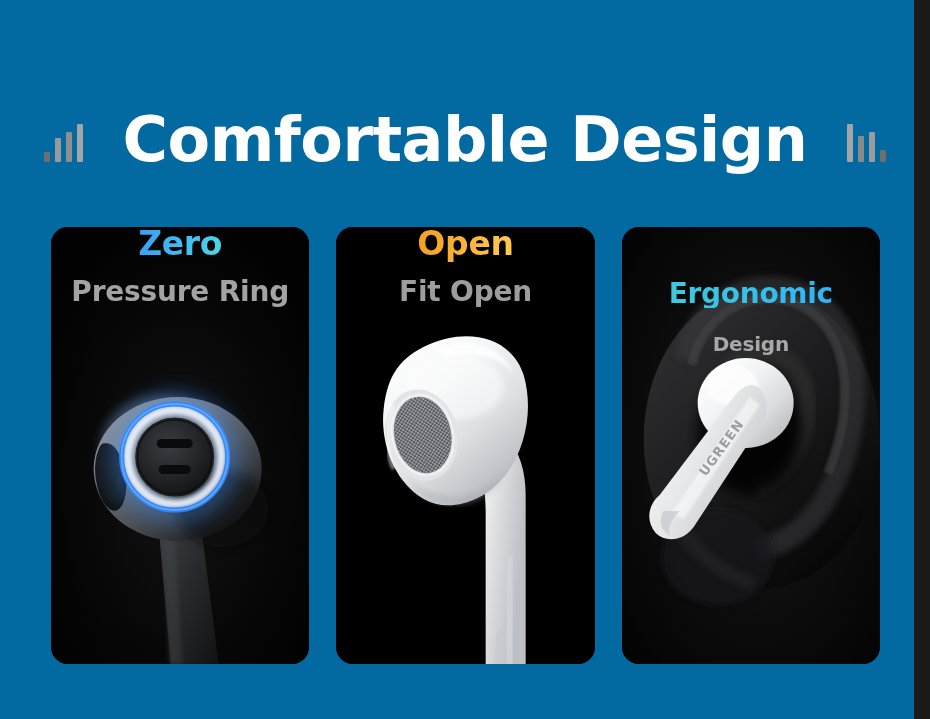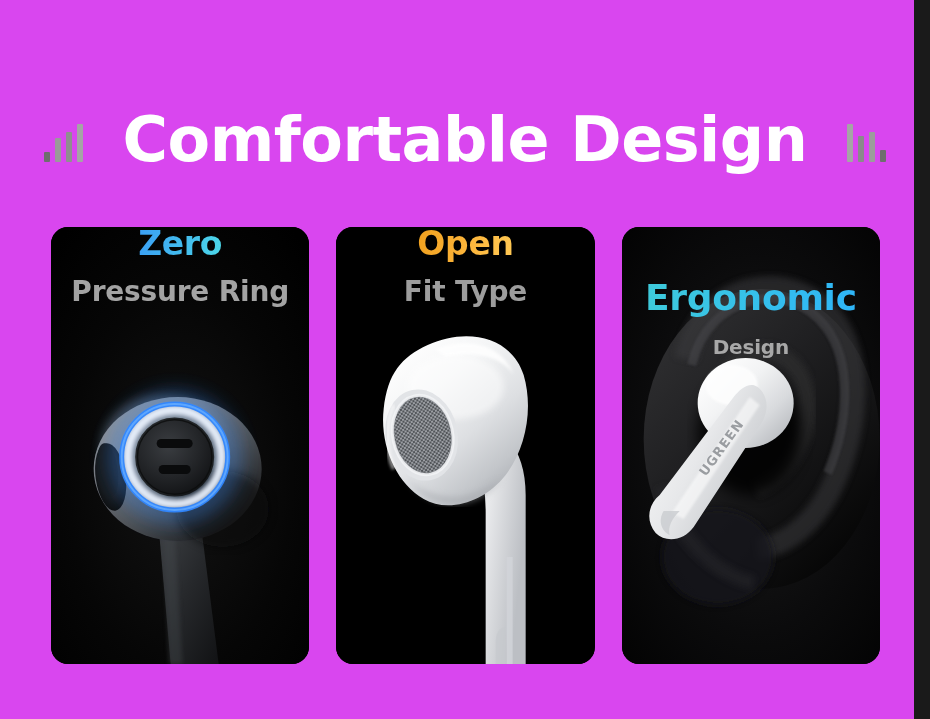--- a/index.html
+++ b/index.html
@@ -8,21 +8,21 @@
   html, body {
     width:930px; height:719px;
     background:#1a1a1a;
     font-family:"Liberation Sans", sans-serif;
     overflow:hidden;
   }
 
   .page {
     position:relative;
     width:914px; height:719px;
-    background:#d946ef;
+    background:#0369a1;
   }
 
   
   .header {
     position:absolute;
     left:0; top:92px;
     width:930px; height:95px;
     display:flex; align-items:center; justify-content:center;
     gap:0;
   }
@@ -84,32 +84,32 @@
     font-family:"DejaVu Sans", sans-serif;
     letter-spacing:-0.3px;
     background-clip:text;
     -webkit-background-clip:text;
     color:transparent;
     -webkit-text-fill-color:transparent;
     display:inline-block;
   }
   .kicker-1 { background-image:linear-gradient(100deg,#3a9ef5 0%, #43bdee 55%, #4dd9e8 100%); }
   .kicker-2 { background-image:linear-gradient(100deg,#f0a01e 0%, #fdb63c 55%, #ffc955 100%); }
-  .kicker-3 { background-image:linear-gradient(100deg,#3ecada 0%, #35c0ec 55%, #2eb4f8 100%); font-size:36px; }
+  .kicker-3 { background-image:linear-gradient(100deg,#3ecada 0%, #35c0ec 55%, #2eb4f8 100%); font-size:28px; }
 
   .subhead {
     margin-top:13px;
     font-size:28px;
     font-weight:bold;
     color:#a3a3a3;
     font-family:"DejaVu Sans", sans-serif;
     letter-spacing:-0.2px;
   }
   .card-2 .subhead { color:#9d9d9d; }
-  .card-3 .subhead { color:#a8a8a8; font-size:20px; margin-top:18px; }
+  .card-3 .subhead { color:#a8a8a8; font-size:20px; margin-top:24px; }
 
   .art {
     position:absolute;
     left:0; top:0;
     width:100%; height:100%;
     z-index:1;
   }
   .art svg { display:block; width:100%; height:100%; }
 </style>
 </head>
@@ -270,21 +270,21 @@
           <ellipse cx="86" cy="208" rx="36" ry="46" transform="rotate(-12 86 208)" fill="#e2e4e7"></ellipse>
           <ellipse cx="87" cy="208" rx="30" ry="40" transform="rotate(-12 87 208)" fill="url(#meshGrad)"></ellipse>
           <ellipse cx="87" cy="208" rx="28" ry="38" transform="rotate(-12 87 208)" fill="url(#meshPat)" opacity="0.95"></ellipse>
           <ellipse cx="87" cy="208" rx="30" ry="40" transform="rotate(-12 87 208)" fill="none" stroke="#f2f3f5" stroke-width="3" opacity="0.9"></ellipse>
           <path d="M58 178 C50 196 50 224 58 242" fill="none" stroke="#ffffff" stroke-width="4" opacity="0.55" filter="url(#sb2b)"></path>
         </svg>
       </div>
 
       <div class="card-head">
         <div class="kicker kicker-2">Open</div>
-        <div class="subhead">Fit Type</div>
+        <div class="subhead">Fit Open</div>
       </div>
     </div>
 
     <div class="card card-3">
 
       <div class="art">
         <svg viewBox="0 0 259 437" preserveAspectRatio="xMidYMid slice">
           <defs>
             <radialGradient id="earBg" cx="52%" cy="50%" r="78%">
               <stop offset="0%" stop-color="#1b1b1c"></stop>

